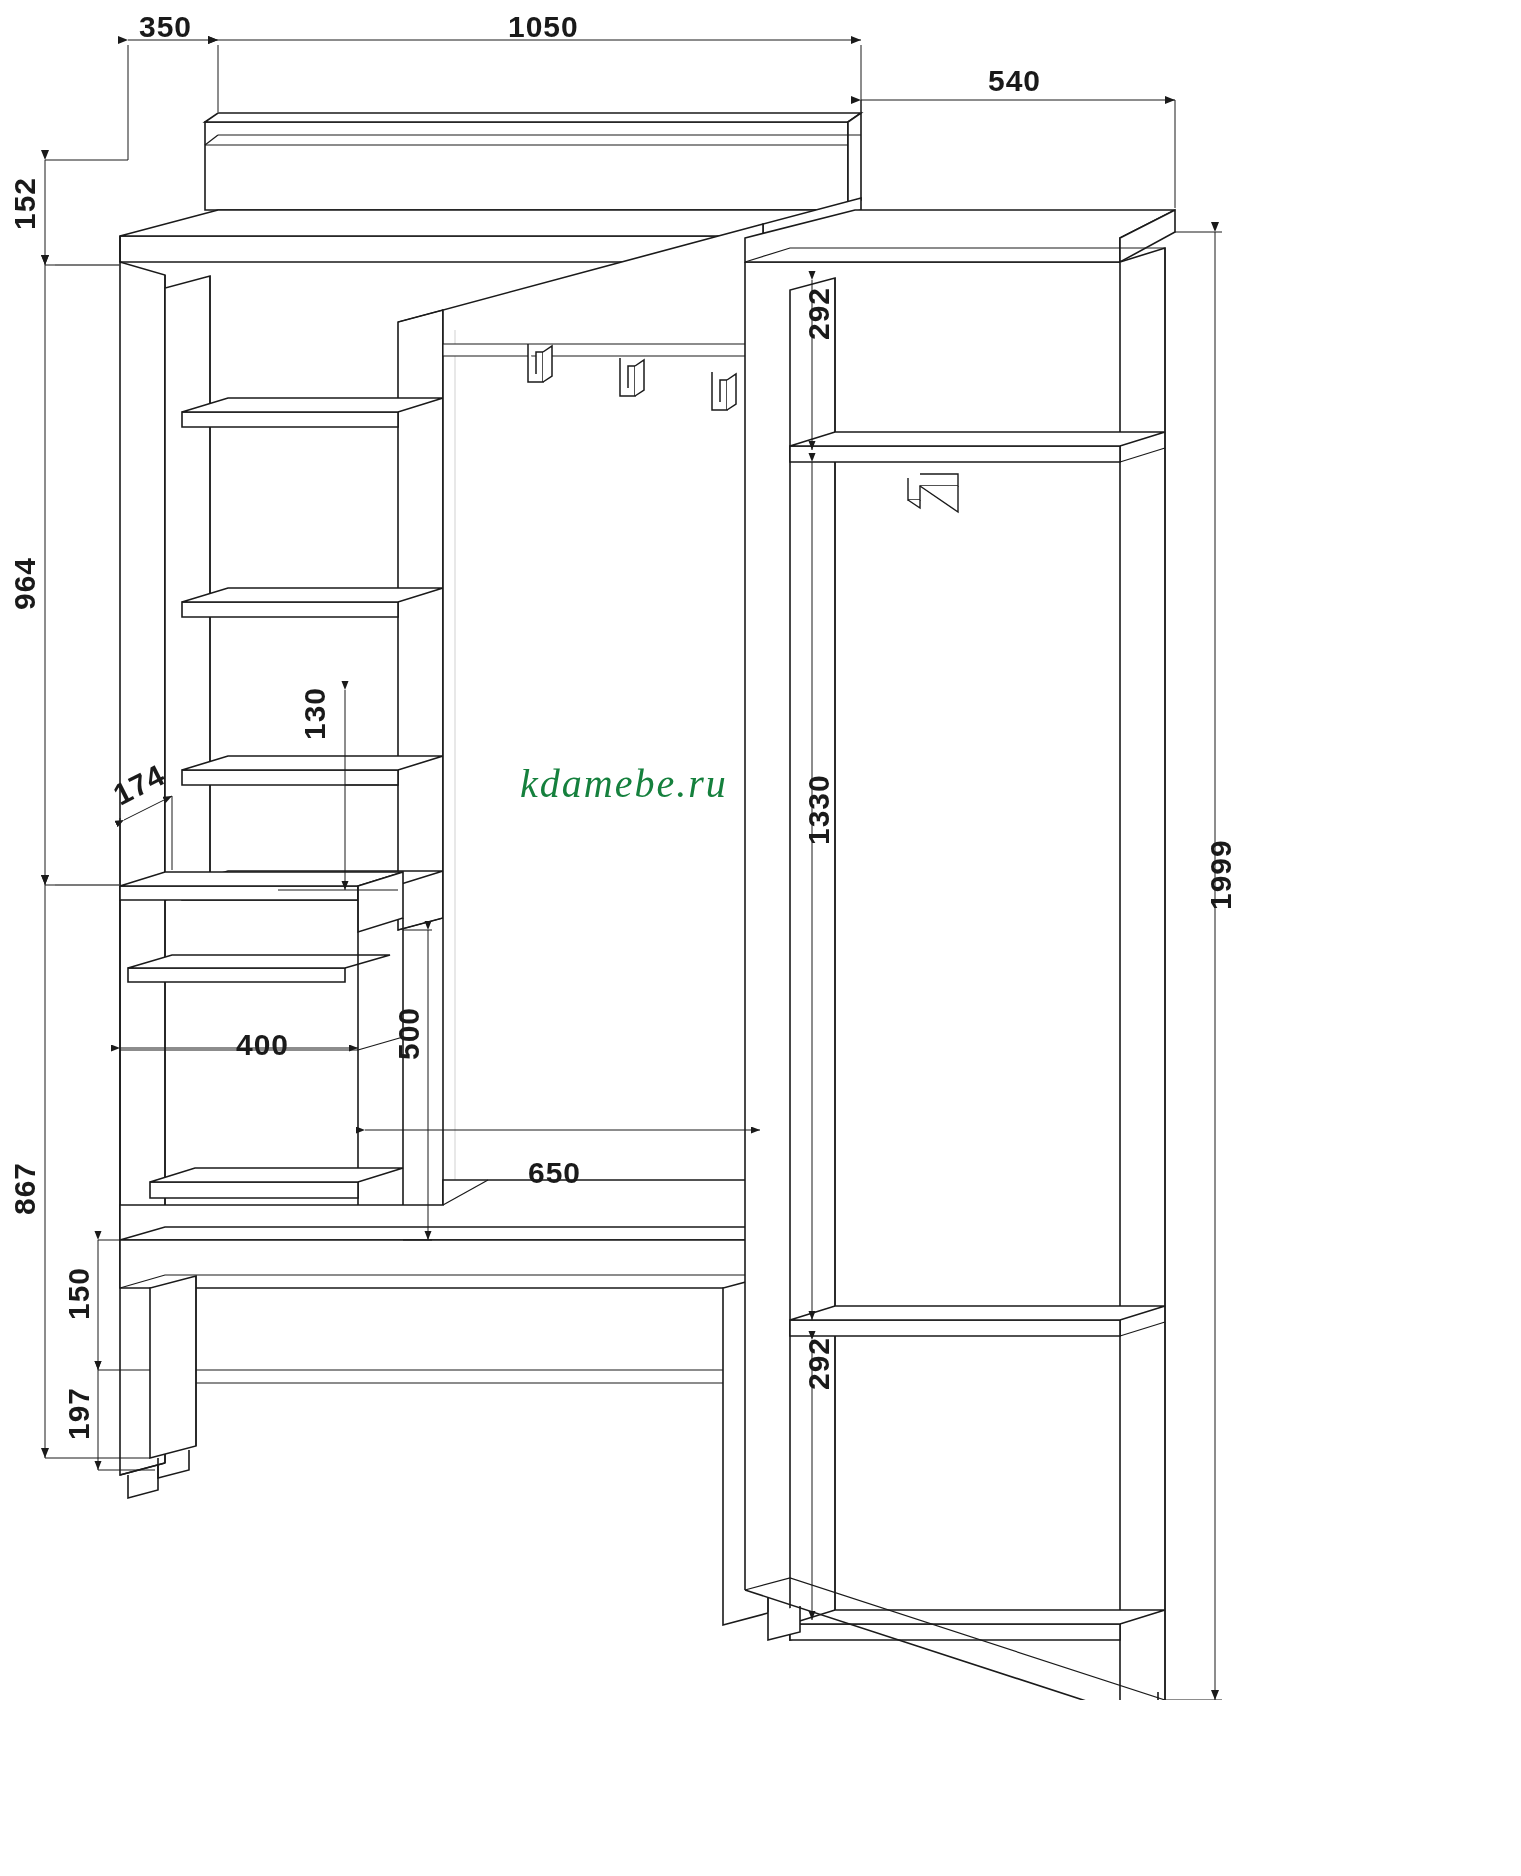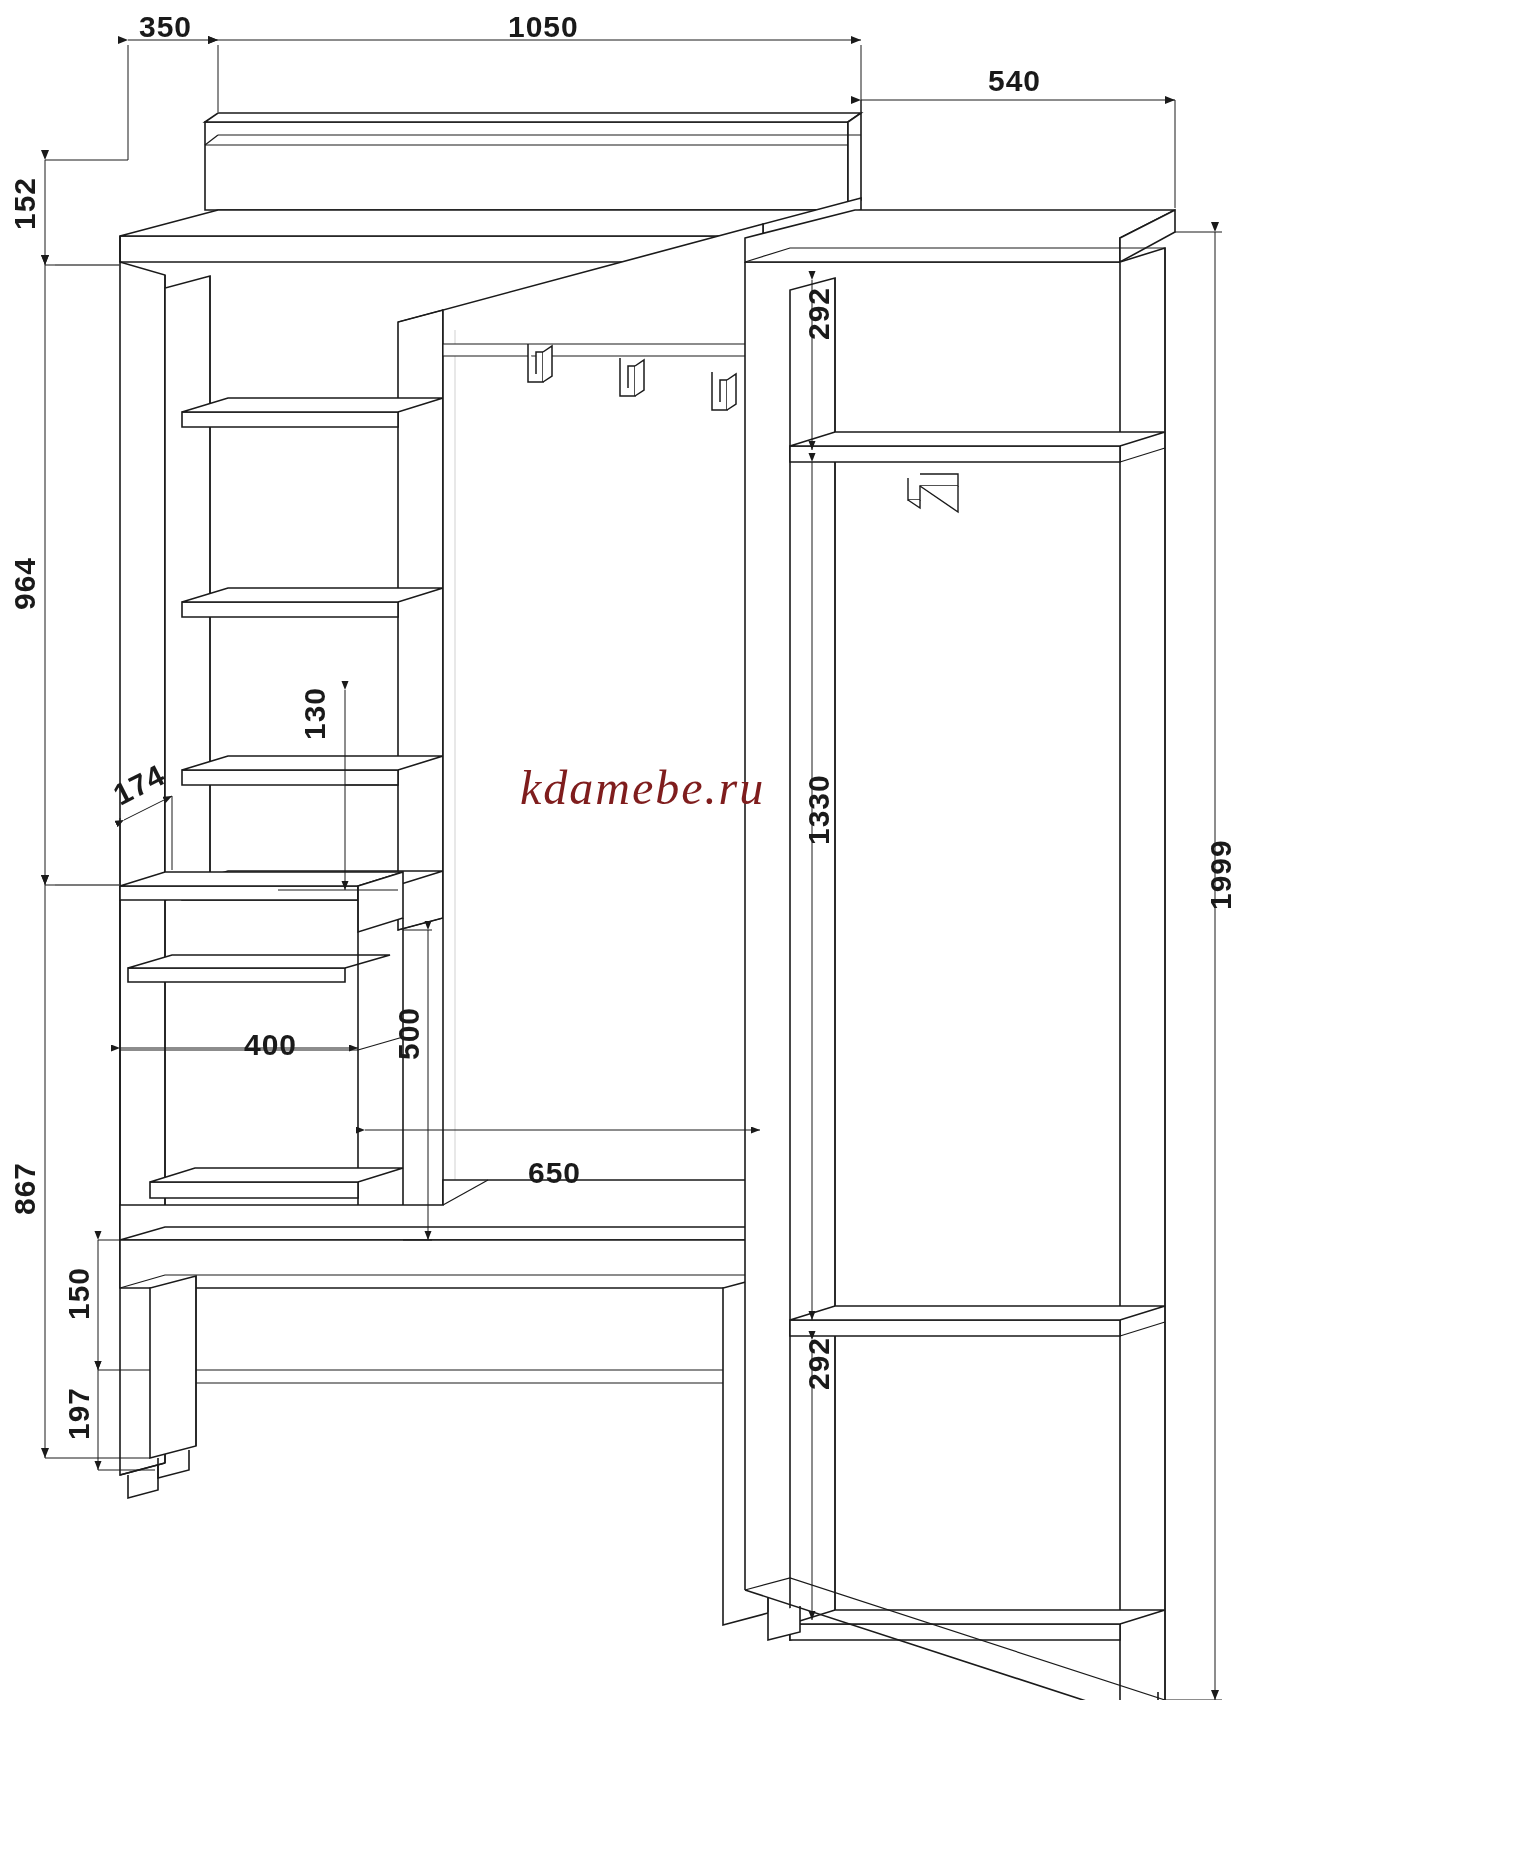--- a/index.html
+++ b/index.html
@@ -34,22 +34,22 @@
     white-space: nowrap;
   }
   .vert {
     transform-origin: left top;
     transform: rotate(-90deg);
   }
   .watermark {
     position: absolute;
     font-family: "Liberation Serif", serif;
     font-style: italic;
-    font-size: 48px;
-    color: #7f1d1d;
+    font-size: 40px;
+    color: #15803d;
     letter-spacing: 2px;
     white-space: nowrap;
     user-select: none;
   }
 </style>
 </head>
 <body>
 
 <div id="root">
 
@@ -267,21 +267,21 @@
   <div class="dim-label vert" style="left:8px;  top:610px;">964</div>
   <div class="dim-label vert" style="left:8px;  top:1215px;">867</div>
 
   <div class="dim-label vert" style="left:62px; top:1320px;">150</div>
   <div class="dim-label vert" style="left:62px; top:1440px;">197</div>
 
   <div class="dim-label" style="left:108px; top:782px; transform-origin:left top; transform:rotate(-27deg);">174</div>
 
   <div class="dim-label vert" style="left:298px; top:740px;">130</div>
 
-  <div class="dim-label" style="left:244px; top:1028px;">400</div>
+  <div class="dim-label" style="left:236px; top:1028px;">400</div>
   <div class="dim-label vert" style="left:392px; top:1060px;">500</div>
   <div class="dim-label" style="left:528px; top:1108px;margin-top:48px;">650</div>
 
   <div class="dim-label vert" style="left:802px; top:340px;">292</div>
   <div class="dim-label vert" style="left:802px; top:845px;">1330</div>
   <div class="dim-label vert" style="left:802px; top:1390px;">292</div>
 
   <div class="dim-label vert" style="left:1204px; top:910px;">1999</div>
 
   <div class="watermark" style="left:520px; top:760px;">kdamebe.ru</div>

